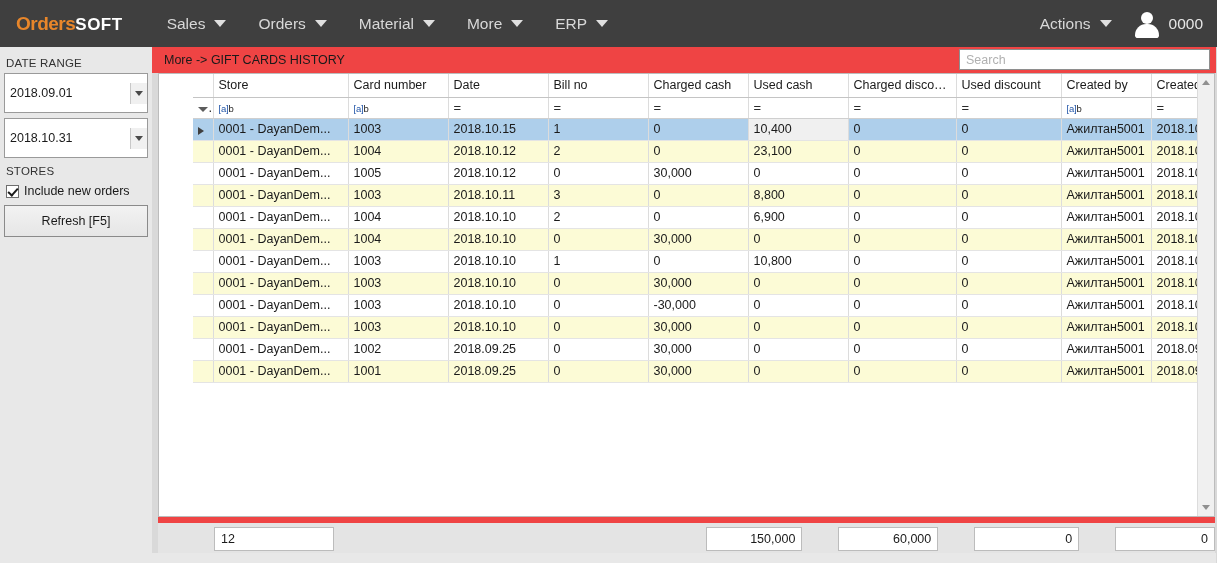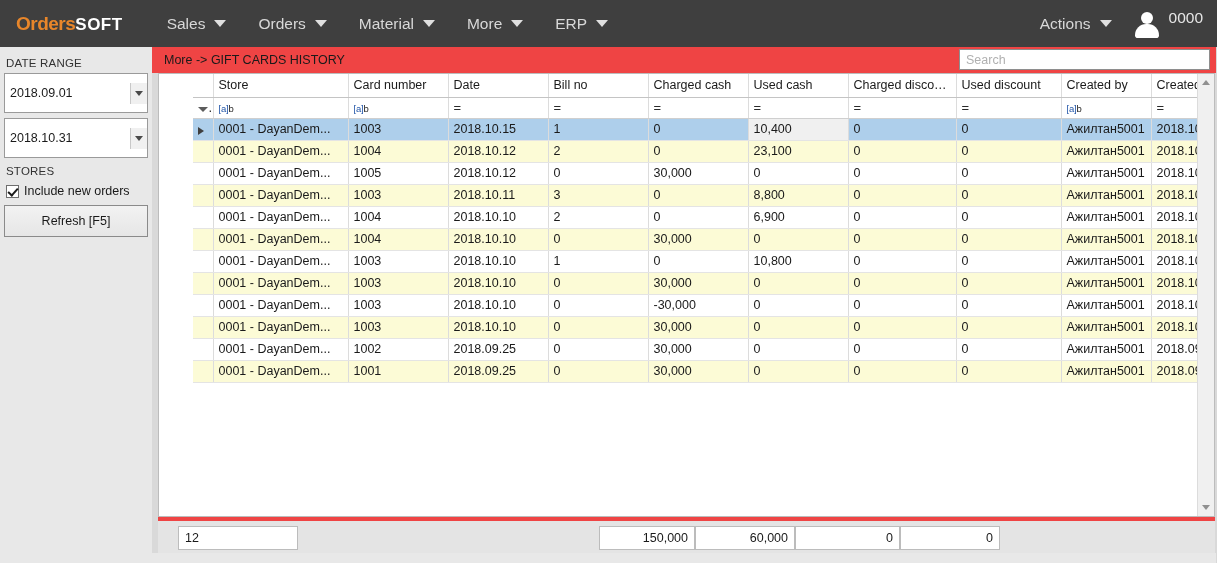--- a/index.html
+++ b/index.html
@@ -46,21 +46,21 @@
     border-left: 6px solid transparent;
     border-right: 6px solid transparent;
     border-top: 7px solid #e0e0e0;
     margin-left: 9px;
   }
   .nav-right {
     margin-left: auto;
     display: flex; align-items: center;
   }
   .nav-right .nav-item { margin-right: 10px; }
-  .avatar-wrap { display: flex; cursor: pointer; }
+  .avatar-wrap { display: flex; align-items: center; cursor: pointer; }
   .avatar {
     width: 30px; height: 30px;
     position: relative; margin-right: 7px;
   }
   .avatar .head {
     position: absolute; left: 9px; top: 3px;
     width: 12px; height: 12px; border-radius: 50%;
     background: #ffffff;
   }
   .avatar .body {
@@ -267,23 +267,24 @@
     border-right: 4px solid transparent;
   }
   .sb-up { border-bottom: 5px solid #909090; }
   .sb-dn { border-top: 5px solid #909090; }
 
   
   .summary-bar {
     height: 36px; min-height: 36px;
     display: flex; align-items: center;
     background: #e4e4e4;
-    border-top: 4px solid #ef4444;
+    border-top: 6px solid #ef4444;
     margin: 0 1px 0 6px;
     padding: 0;
+    gap: 36px;
   }
   .sum-cell {
     height: 24px;
     background: #ffffff;
     border: 1px solid #bcbcbc;
     font-size: 12.5px; color: #1a1a1a;
     display: flex; align-items: center;
     padding: 0 6px;
     margin-top: 1px;
   }

